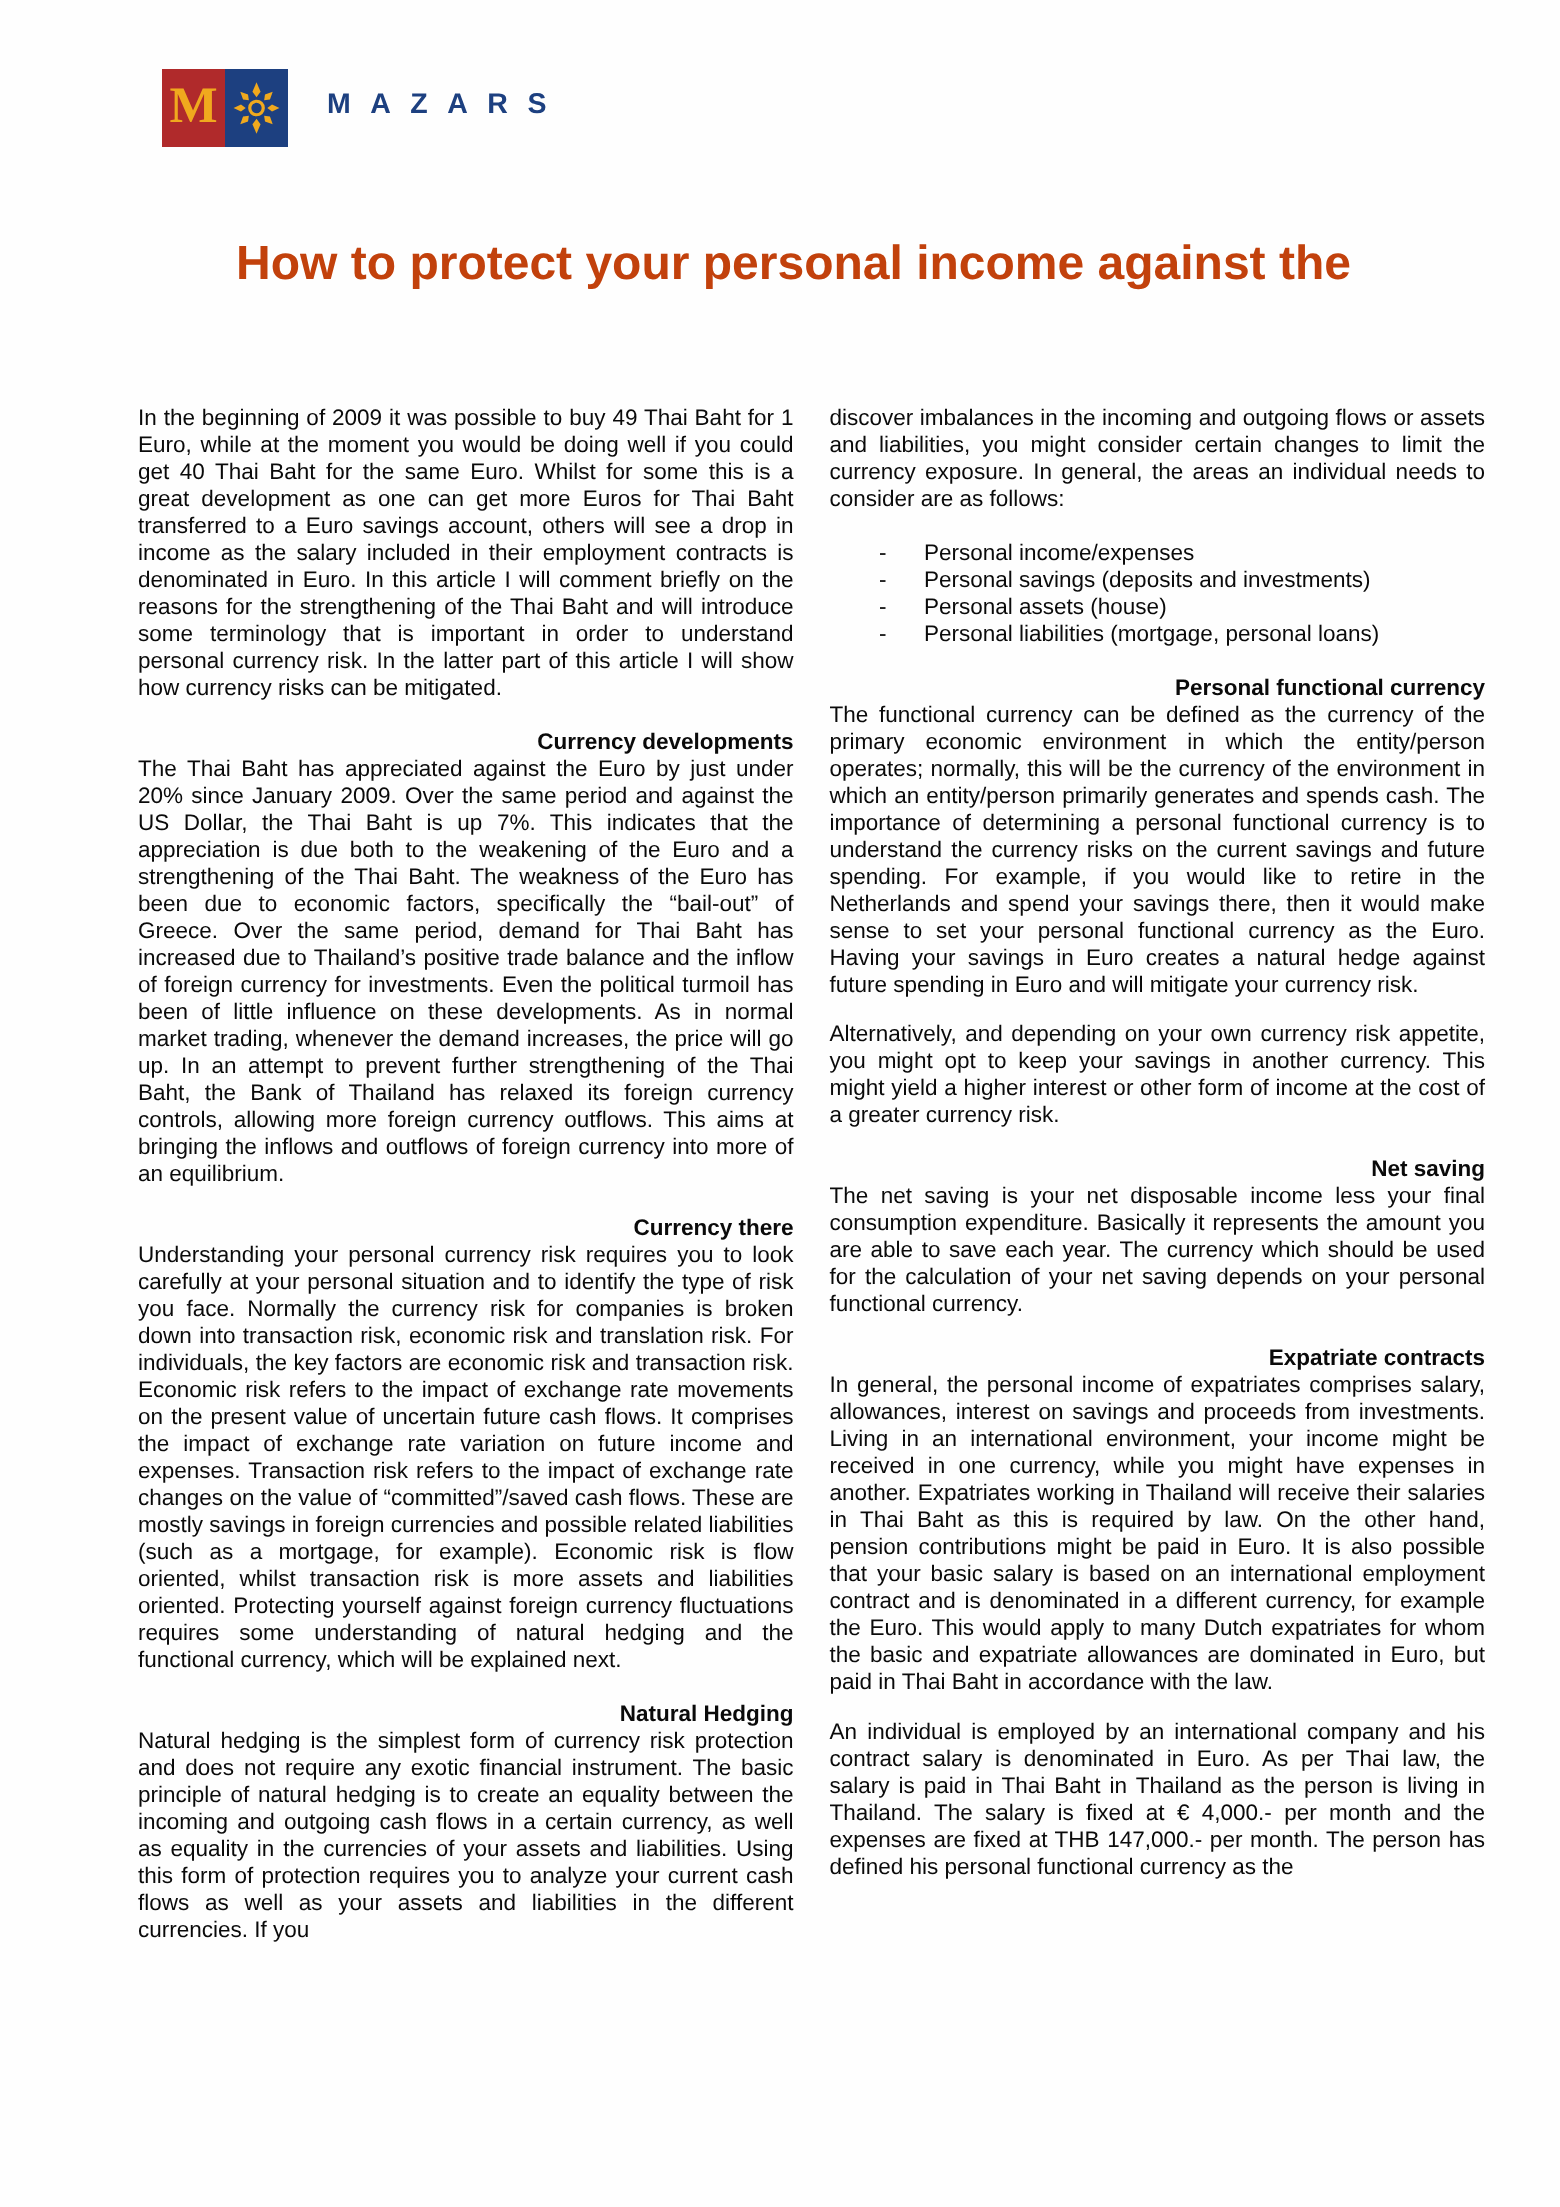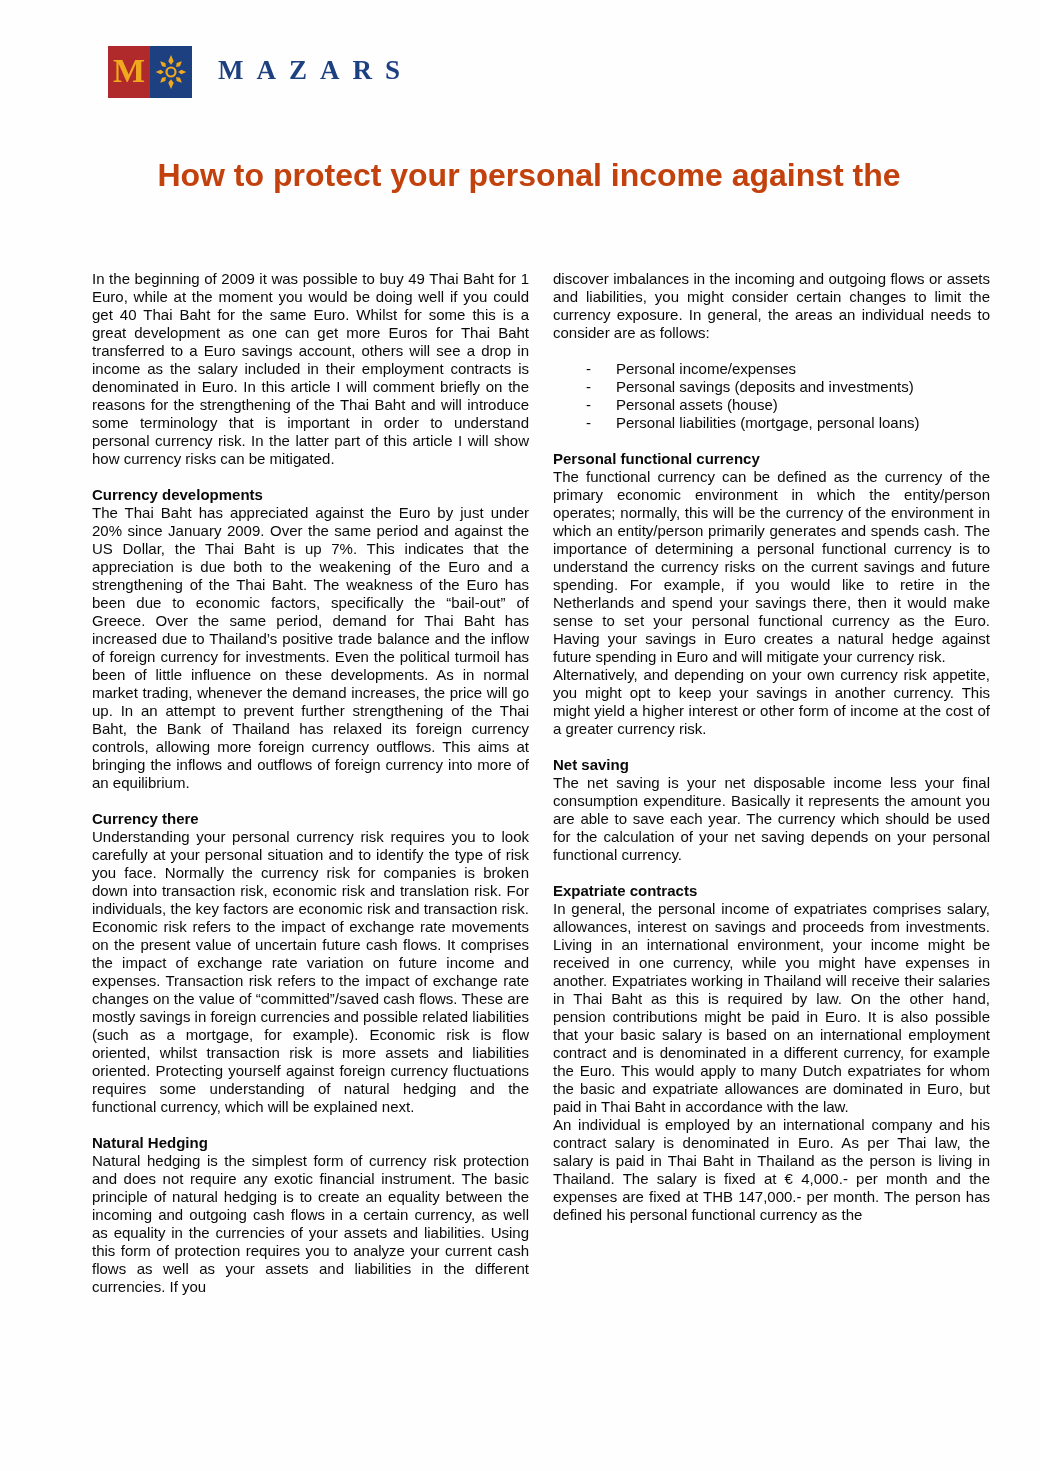--- a/index.html
+++ b/index.html
@@ -46,23 +46,23 @@
   .logo-blue {
     width: 42px;
     height: 52px;
     background: #1d4080;
     display: flex;
     align-items: center;
     justify-content: center;
   }
   .brand-name {
     margin-left: 26px;
-    font-family: Liberation Serif, serif;
-    font-weight: bold;
-    font-size: 27px;
+    font-family: Liberation Sans, sans-serif;
+    font-weight: bold;
+    font-size: 19px;
     letter-spacing: 13px;
     color: #1d4080;
     transform: translateY(-2px);
   }
 
   
   .article-title {
     position: absolute;
     top: 155px;
     left: 80px;
@@ -88,23 +88,23 @@
     font-size: 15px;
     line-height: 18px;
     text-align: justify;
   }
   .col p { margin: 0; }
   .col h2 {
     font-size: 15px;
     line-height: 18px;
     font-weight: bold;
     margin-top: 18px;
-    text-align: left;
-  }
-  .col p + p { margin-top: 0; }
+    text-align: right;
+  }
+  .col p + p { margin-top: 15px; }
 
   .bullet-list {
     list-style: none;
     margin-top: 18px;
     text-align: left;
   }
   .bullet-list li {
     display: flex;
   }
   .bullet-dash {

